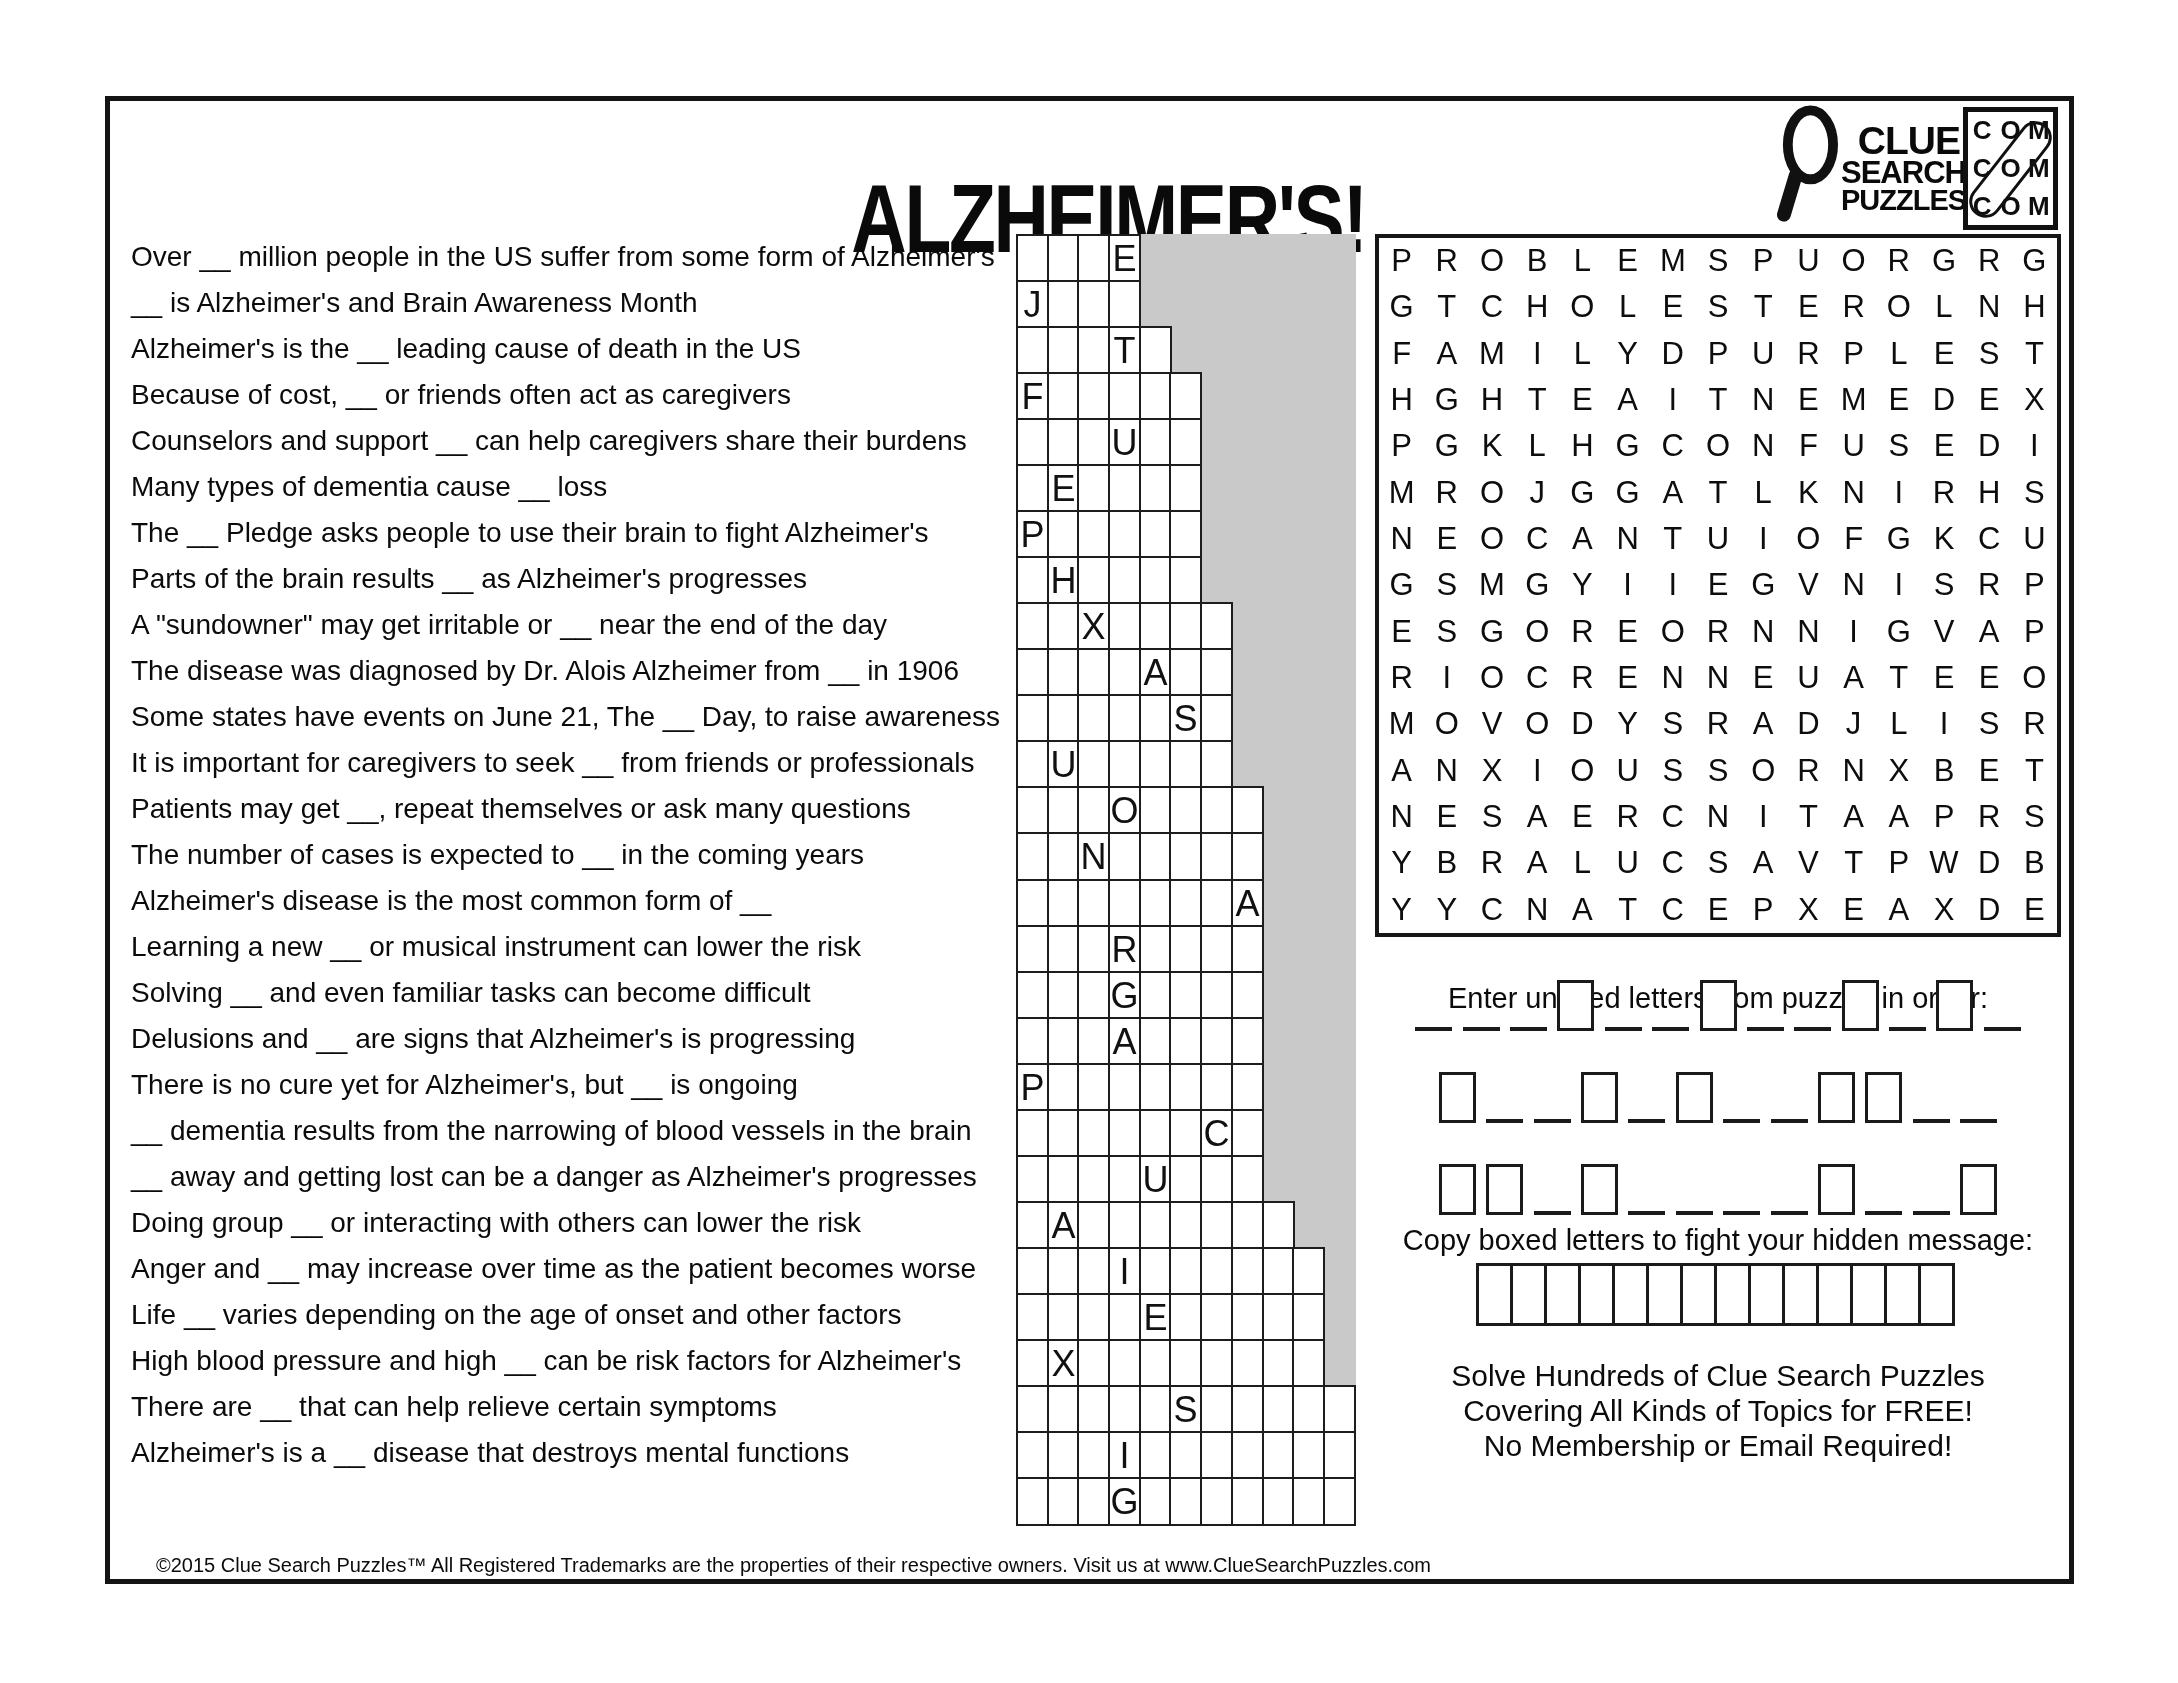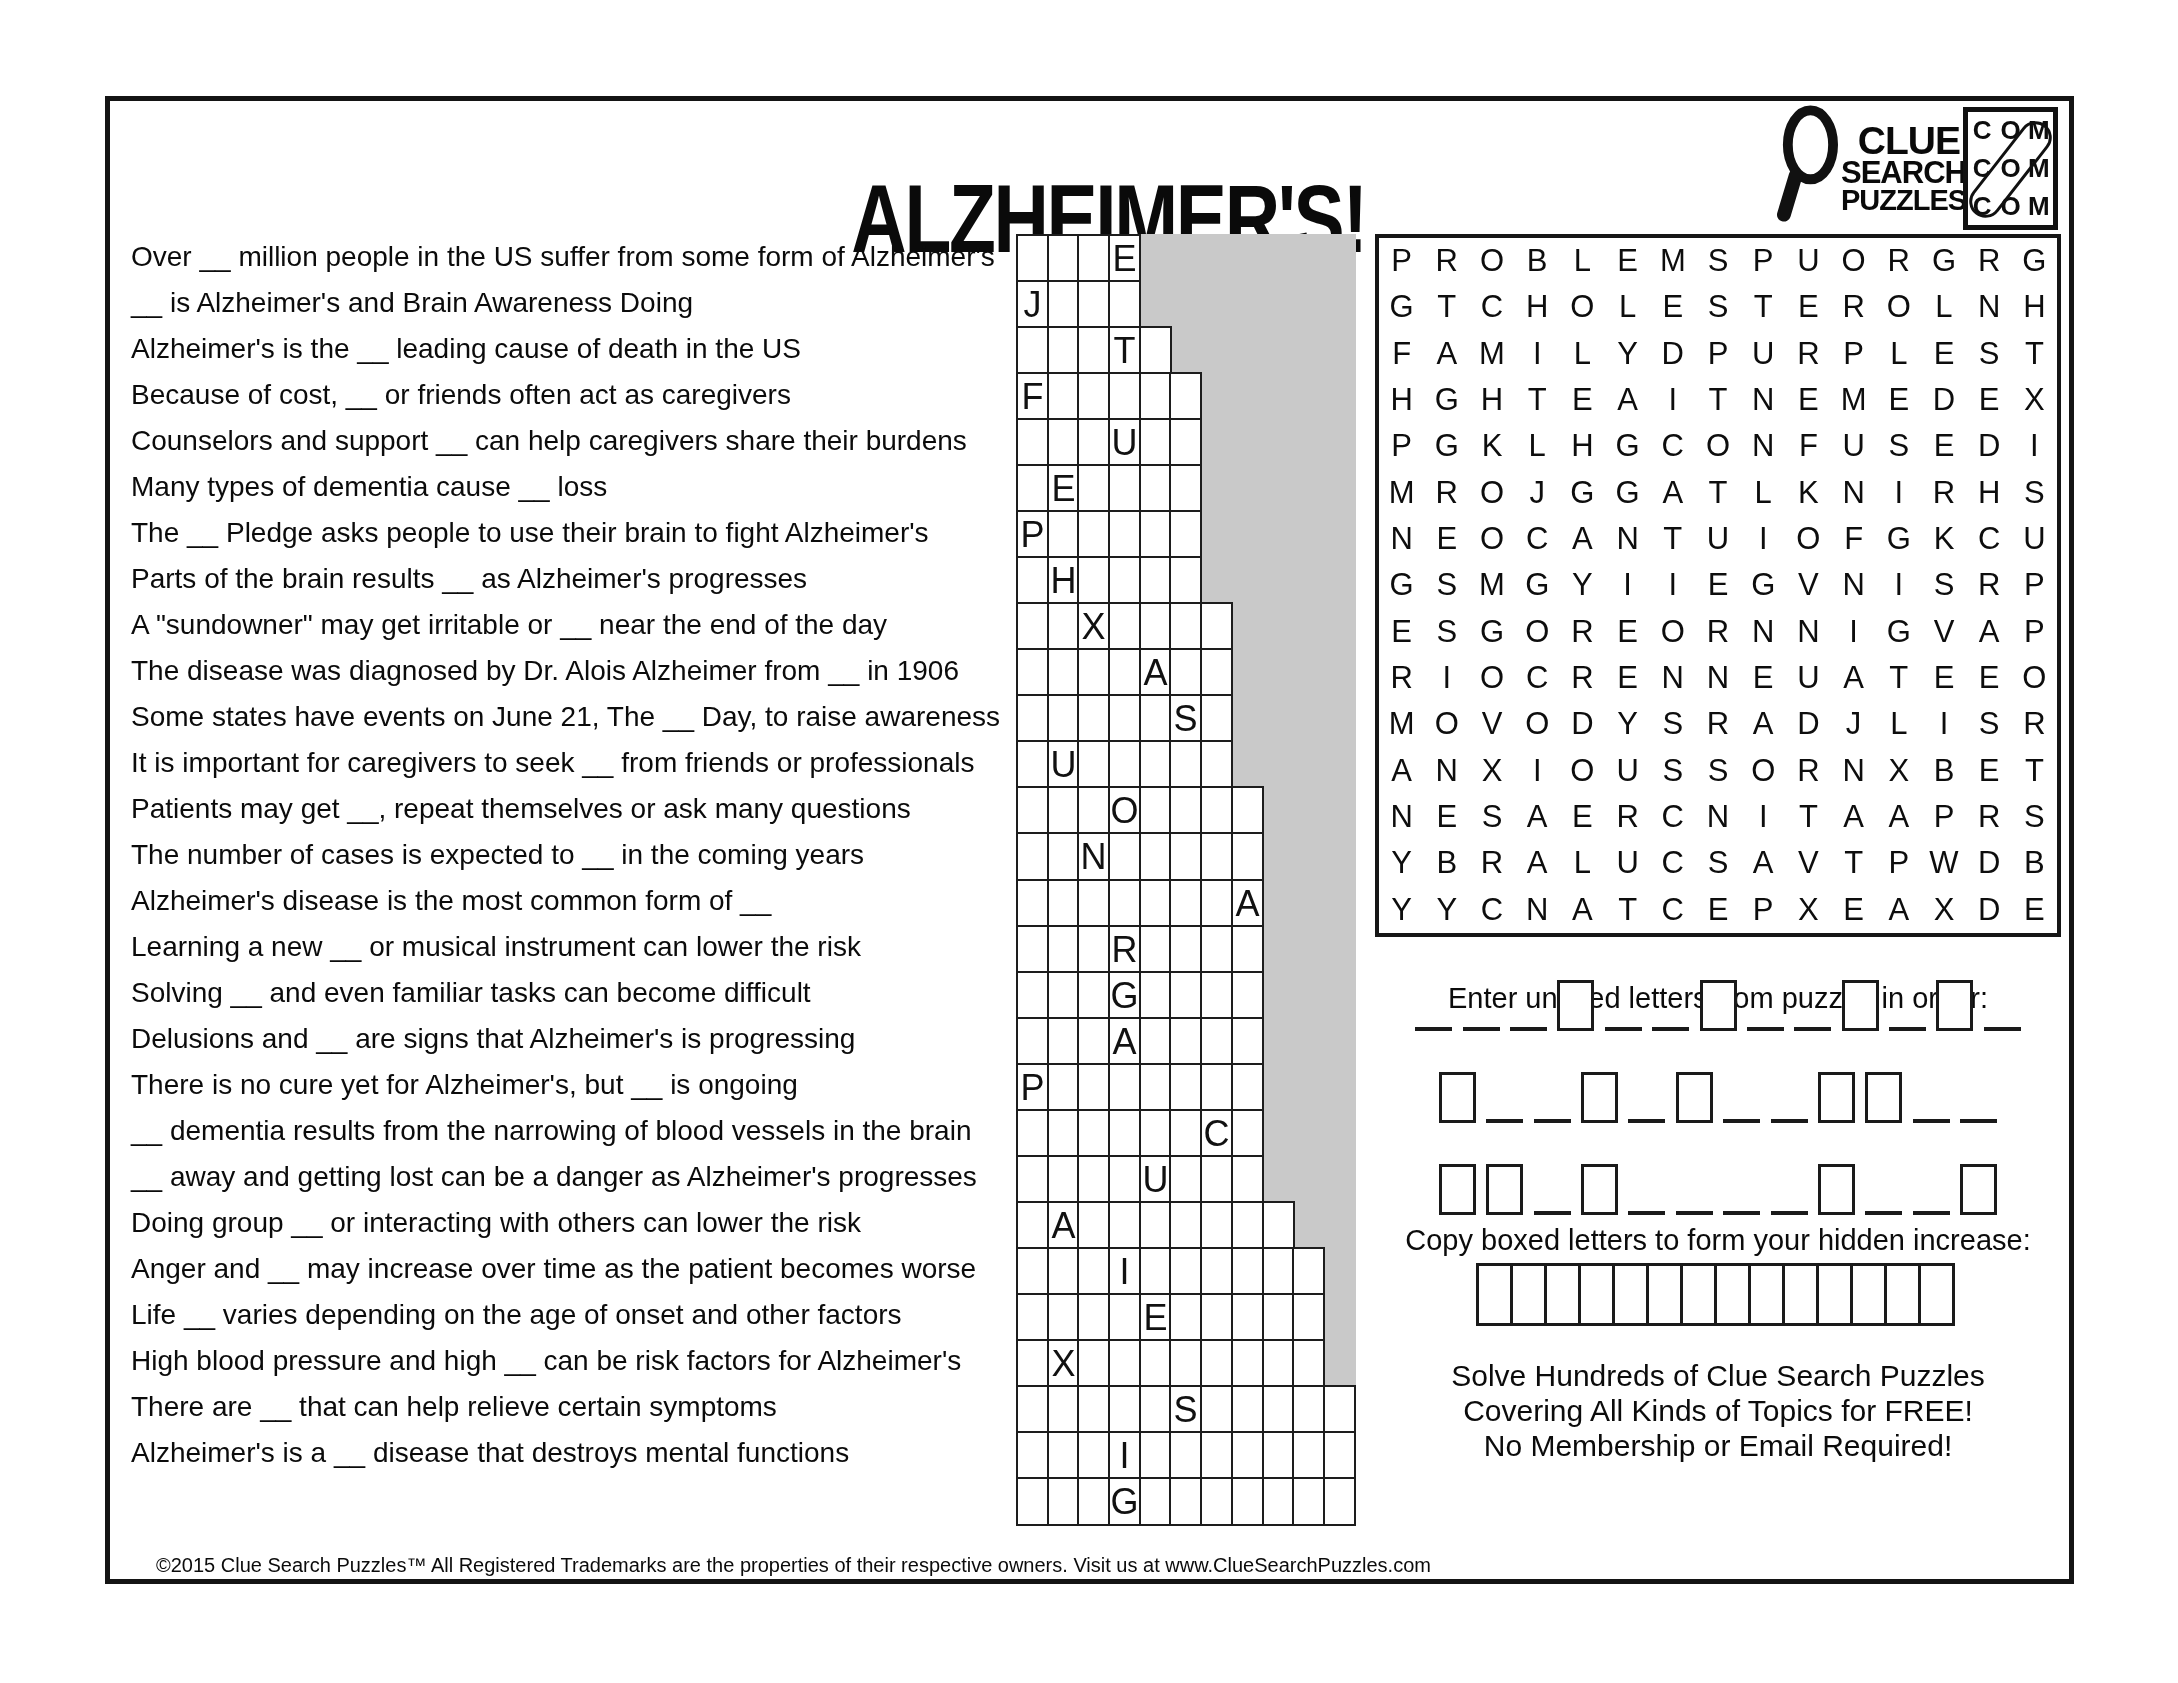--- a/index.html
+++ b/index.html
@@ -78,21 +78,21 @@
         <span>O</span>
         <span>M</span>
     <svg viewBox="0 0 86 114">
         <rect x="-13" y="43" width="112" height="30" rx="15" fill="none" stroke="#111" stroke-width="3" transform="rotate(-52 43 58)"></rect>
       </svg>
       </div>
   </div>
 
   <div class="clues" id="clues">
       <div class="clue-line">Over __ million people in the US suffer from some form of Alzheimer's</div>
-      <div class="clue-line">__ is Alzheimer's and Brain Awareness Doing</div>
+      <div class="clue-line">__ is Alzheimer's and Brain Awareness Month</div>
       <div class="clue-line">Alzheimer's is the __ leading cause of death in the US</div>
       <div class="clue-line">Because of cost, __ or friends often act as caregivers</div>
       <div class="clue-line">Counselors and support __ can help caregivers share their burdens</div>
       <div class="clue-line">Many types of dementia cause __ loss</div>
       <div class="clue-line">The __ Pledge asks people to use their brain to fight Alzheimer's</div>
       <div class="clue-line">Parts of the brain results __ as Alzheimer's progresses</div>
       <div class="clue-line">A "sundowner" may get irritable or __ near the end of the day</div>
       <div class="clue-line">The disease was diagnosed by Dr. Alois Alzheimer from __ in 1906</div>
       <div class="clue-line">Some states have events on June 21, The __ Day, to raise awareness</div>
       <div class="clue-line">It is important for caregivers to seek __ from friends or professionals</div>
@@ -626,21 +626,21 @@
       <div class="slot-blank"></div>
       <div class="slot-blank"></div>
       <div class="slot-blank"></div>
       <div class="slot-blank"></div>
       <div class="slot-box"></div>
       <div class="slot-blank"></div>
       <div class="slot-blank"></div>
       <div class="slot-box"></div>
     </div>
 
-  <div class="section-title" style="top:1224px;">Copy boxed letters to form your hidden increase:</div>
+  <div class="section-title" style="top:1224px;">Copy boxed letters to fight your hidden message:</div>
   <div class="strip" id="strip">
       <div class="strip-cell"></div>
       <div class="strip-cell"></div>
       <div class="strip-cell"></div>
       <div class="strip-cell"></div>
       <div class="strip-cell"></div>
       <div class="strip-cell"></div>
       <div class="strip-cell"></div>
       <div class="strip-cell"></div>
       <div class="strip-cell"></div>

